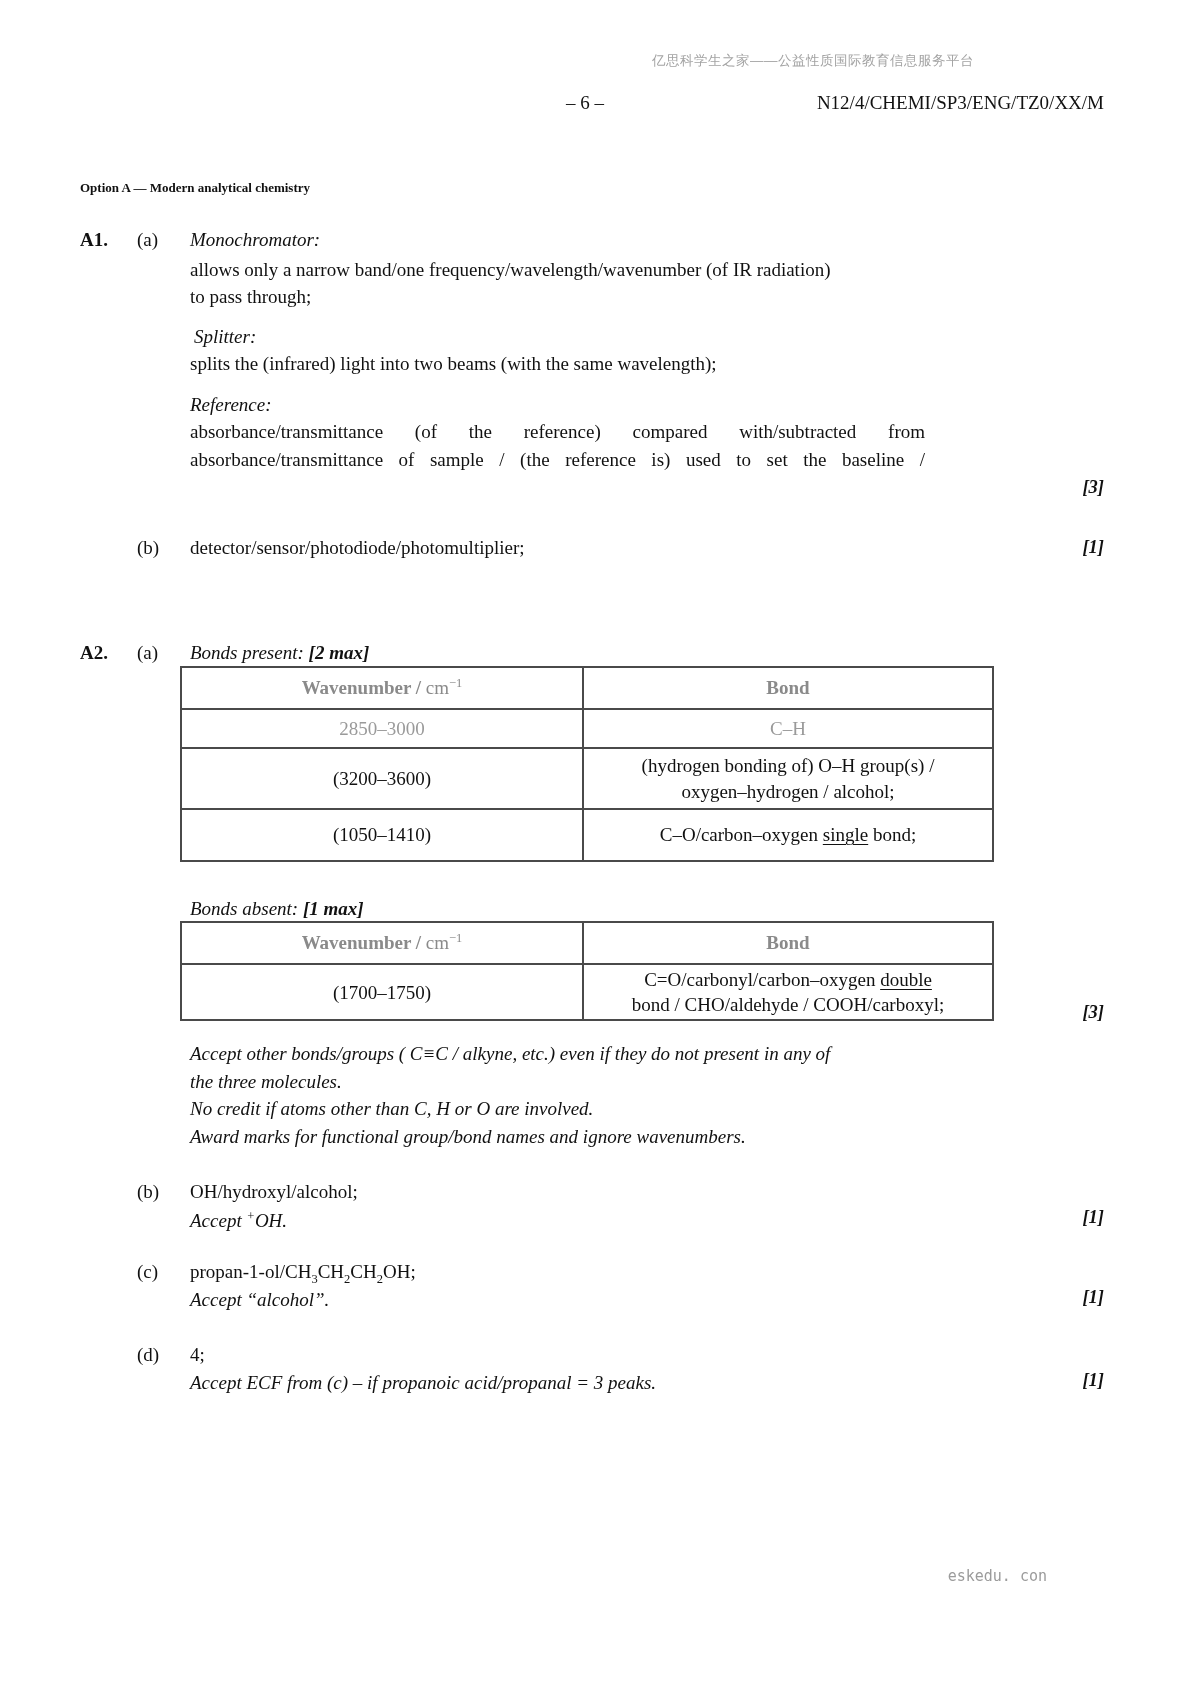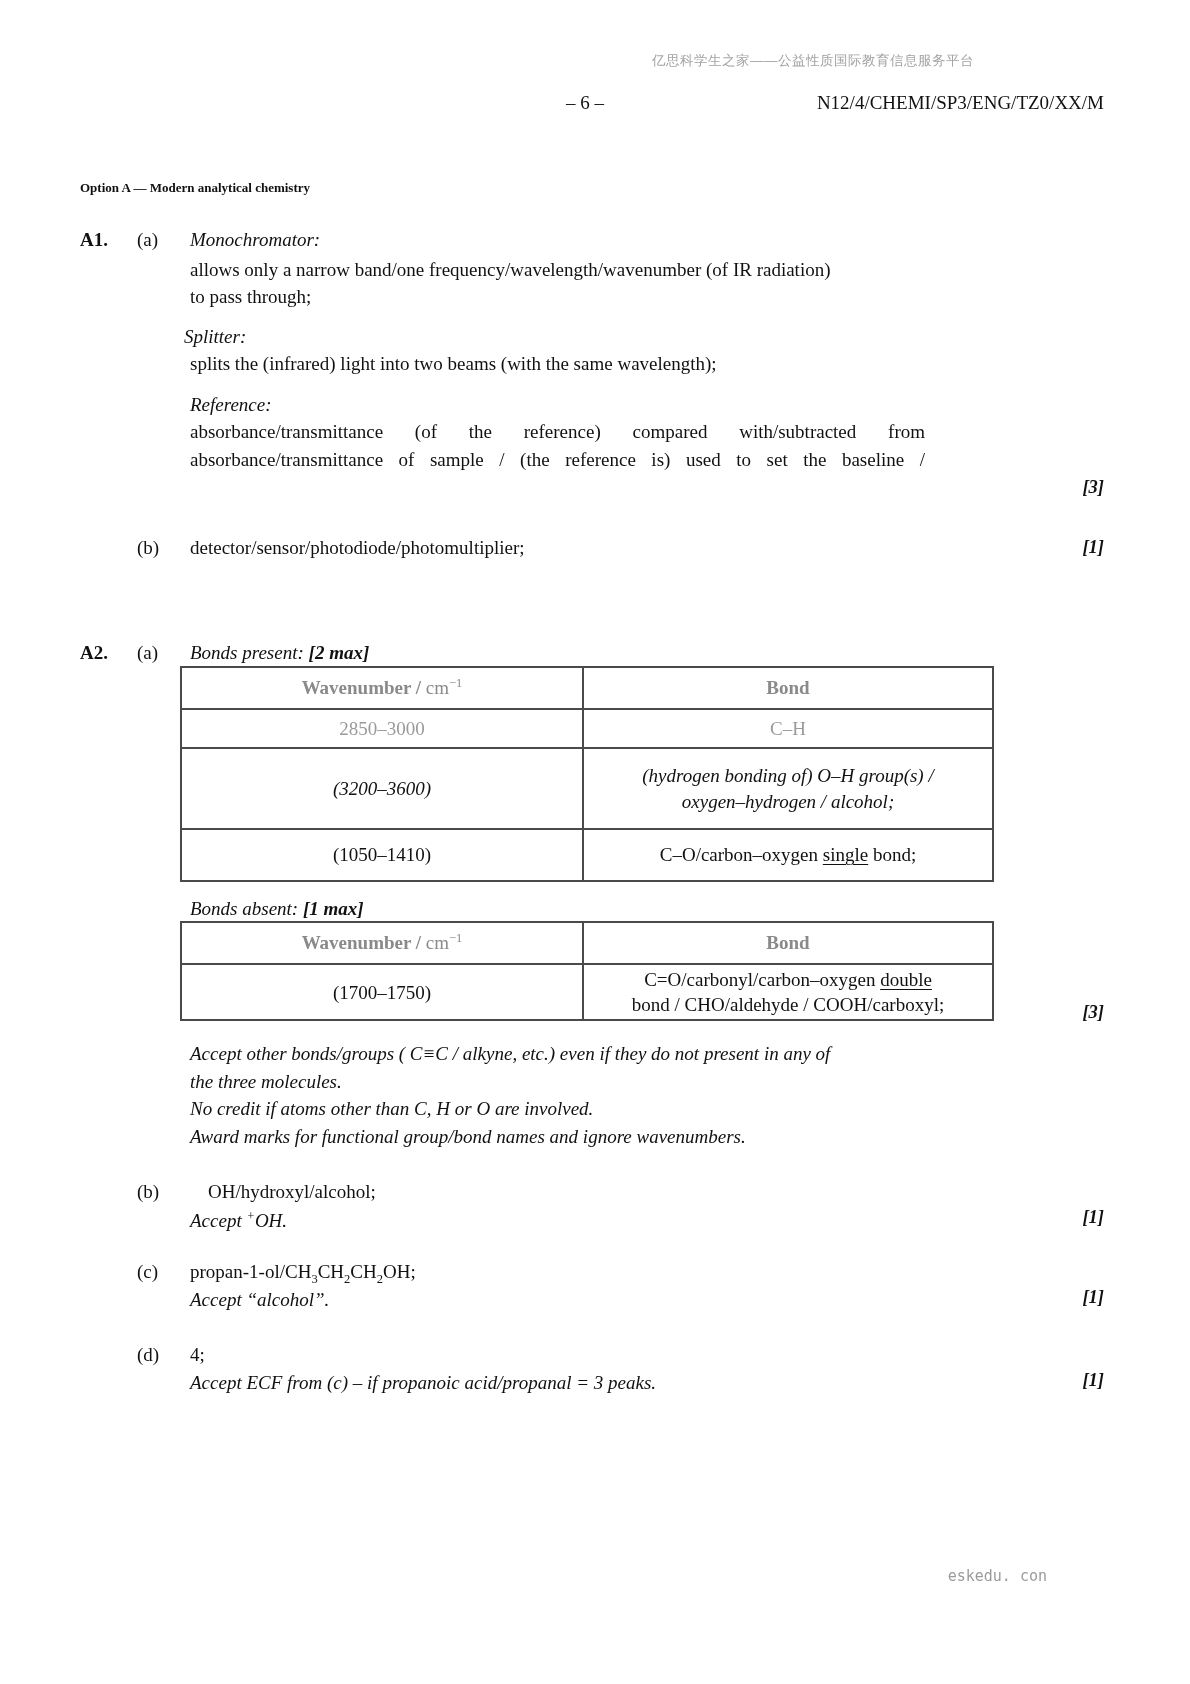--- a/index.html
+++ b/index.html
@@ -79,21 +79,21 @@
 
   <div class="abs heading" style="left:80px; top:180px;">Option A — Modern analytical chemistry</div>
 
   <div class="abs bold" style="left:80px; top:229px;">A1.</div>
   <div class="abs" style="left:137px; top:229px;">(a)</div>
 
   <div class="abs ital" style="left:190px; top:229px;">Monochromator:</div>
   <div class="abs" style="left:190px; top:259px;">allows only a narrow band/one frequency/wavelength/wavenumber (of IR radiation)</div>
   <div class="abs" style="left:190px; top:286px;">to pass through;</div>
 
-  <div class="abs ital" style="left:184px; top:326px;">Splitter:</div>
+  <div class="abs ital" style="left:194px; top:326px;">Splitter:</div>
   <div class="abs" style="left:190px; top:353px;">splits the (infrared) light into two beams (with the same wavelength);</div>
 
   <div class="abs ital" style="left:190px; top:394px;">Reference:</div>
   <div class="jline" style="top:421px;">absorbance/transmittance (of the reference) compared with/subtracted from</div>
   <div class="jline" style="top:449px;">absorbance/transmittance of sample / (the reference is) used to set the baseline /</div>
   <div class="marks" style="top:477px;">[3]</div>
 
   <div class="abs" style="left:137px; top:537px;">(b)</div>
   <div class="abs" style="left:190px; top:537px;">detector/sensor/photodiode/photomultiplier;</div>
   <div class="marks" style="top:537px;">[1]</div>
@@ -109,21 +109,21 @@
       </colgroup>
     <tbody>
       <tr>
         <th><span class="th-b">Wavenumber /</span><span> cm</span><sup class="small">−1</sup></th>
         <th><span class="th-b">Bond</span></th>
       </tr>
       <tr class="gray-row" style="height:39px;">
         <td>2850–3000</td>
         <td>C–H</td>
       </tr>
-      <tr style="height:81px;font-style:italic;">
+      <tr style="height:61px;">
         <td>(3200–3600)</td>
         <td>
           <div>(hydrogen bonding of) O–H group(s) /</div>
           <div>oxygen–hydrogen / alcohol;</div>
         </td>
       </tr>
       <tr style="height:52px;padding-left:16px;">
         <td>(1050–1410)</td>
         <td><span>C–O/carbon–oxygen </span><span class="u">single</span><span> bond;</span></td>
       </tr>
@@ -153,21 +153,21 @@
   </table>
 
   <div class="marks" style="top:1002px;">[3]</div>
 
   <div class="abs ital" style="left:190px; top:1043px;">Accept other bonds/groups ( C≡C / alkyne, etc.) even if they do not present in any of</div>
   <div class="abs ital" style="left:190px; top:1071px;">the three molecules.</div>
   <div class="abs ital" style="left:190px; top:1098px;">No credit if atoms other than C, H or O are involved.</div>
   <div class="abs ital" style="left:190px; top:1126px;">Award marks for functional group/bond names and ignore wavenumbers.</div>
 
   <div class="abs" style="left:137px; top:1181px;">(b)</div>
-  <div class="abs" style="left:190px; top:1181px;margin-left:18px;">OH/hydroxyl/alcohol;</div>
+  <div class="abs" style="left:190px; top:1181px;">OH/hydroxyl/alcohol;</div>
   <div class="abs ital" style="left:190px; top:1209px;"><span>Accept </span><sup class="small">+</sup><span>OH.</span></div>
   <div class="marks" style="top:1207px;">[1]</div>
 
   <div class="abs" style="left:137px; top:1261px;">(c)</div>
   <div class="abs" style="left:190px; top:1261px;"><span>propan-1-ol/CH</span><sub class="small">3</sub><span>CH</span><sub class="small">2</sub><span>CH</span><sub class="small">2</sub><span>OH;</span></div>
   <div class="abs ital" style="left:190px; top:1289px;">Accept “alcohol”.</div>
   <div class="marks" style="top:1287px;">[1]</div>
 
   <div class="abs" style="left:137px; top:1344px;">(d)</div>
   <div class="abs" style="left:190px; top:1344px;">4;</div>

